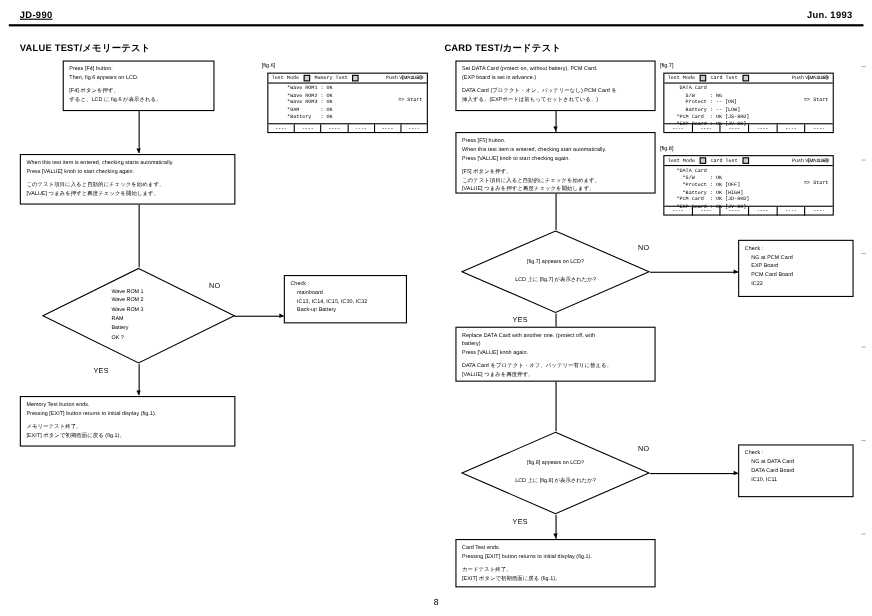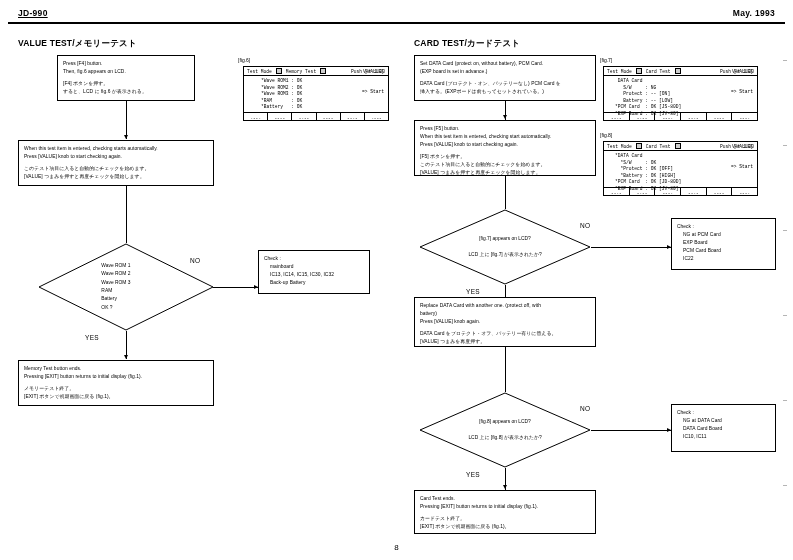--- a/index.html
+++ b/index.html
@@ -59,21 +59,21 @@
                  justify-content:center;font-size:4.4px;box-sizing:border-box;}
   .lcd-btns span:last-child{border-right:none;}
   .tick{position:absolute;right:6px;width:4px;height:1px;background:#b5b5b5;}
 </style>
 </head>
 <body>
 
 <div class="page">
 
   <div class="hdr-left">JD-990</div>
-  <div class="hdr-right">May. 1993</div>
+  <div class="hdr-right">Jun. 1993</div>
   <div class="hdr-rule"></div>
   <div class="page-num">8</div>
 
   <div class="tick" style="top:60px;"></div>
   <div class="tick" style="top:145px;"></div>
   <div class="tick" style="top:230px;"></div>
   <div class="tick" style="top:315px;"></div>
   <div class="tick" style="top:400px;"></div>
   <div class="tick" style="top:485px;"></div>
 
@@ -159,21 +159,21 @@
     <div class="lcd-btns">
       <span>----</span>
       <span>----</span>
       <span>----</span>
       <span>----</span>
       <span>----</span>
       <span>----</span>
     </div>
   </div>
 
-  <div class="sect-title" style="left:414px;top:38px;">CARD TEST/カードテスト</div>
+  <div class="sect-title" style="left:404px;top:38px;">CARD TEST/カードテスト</div>
 
   <div class="box" style="left:414px;top:55px;width:182px;height:46px;">
     <div>Set DATA Card  (protect on, without battery), PCM Card.</div>
     <div>(EXP board is set in advance.)</div>
     <div class="gap"></div>
     <div>DATA Card (プロテクト・オン、バッテリーなし) PCM Card を</div>
     <div>挿入する。(EXPボードは前もってセットされている。)</div>
   </div>
   <div class="vline" style="left:505px;top:101px;height:20px;"></div>
   <div class="arrow-d" style="left:502.5px;top:115px;"></div>

